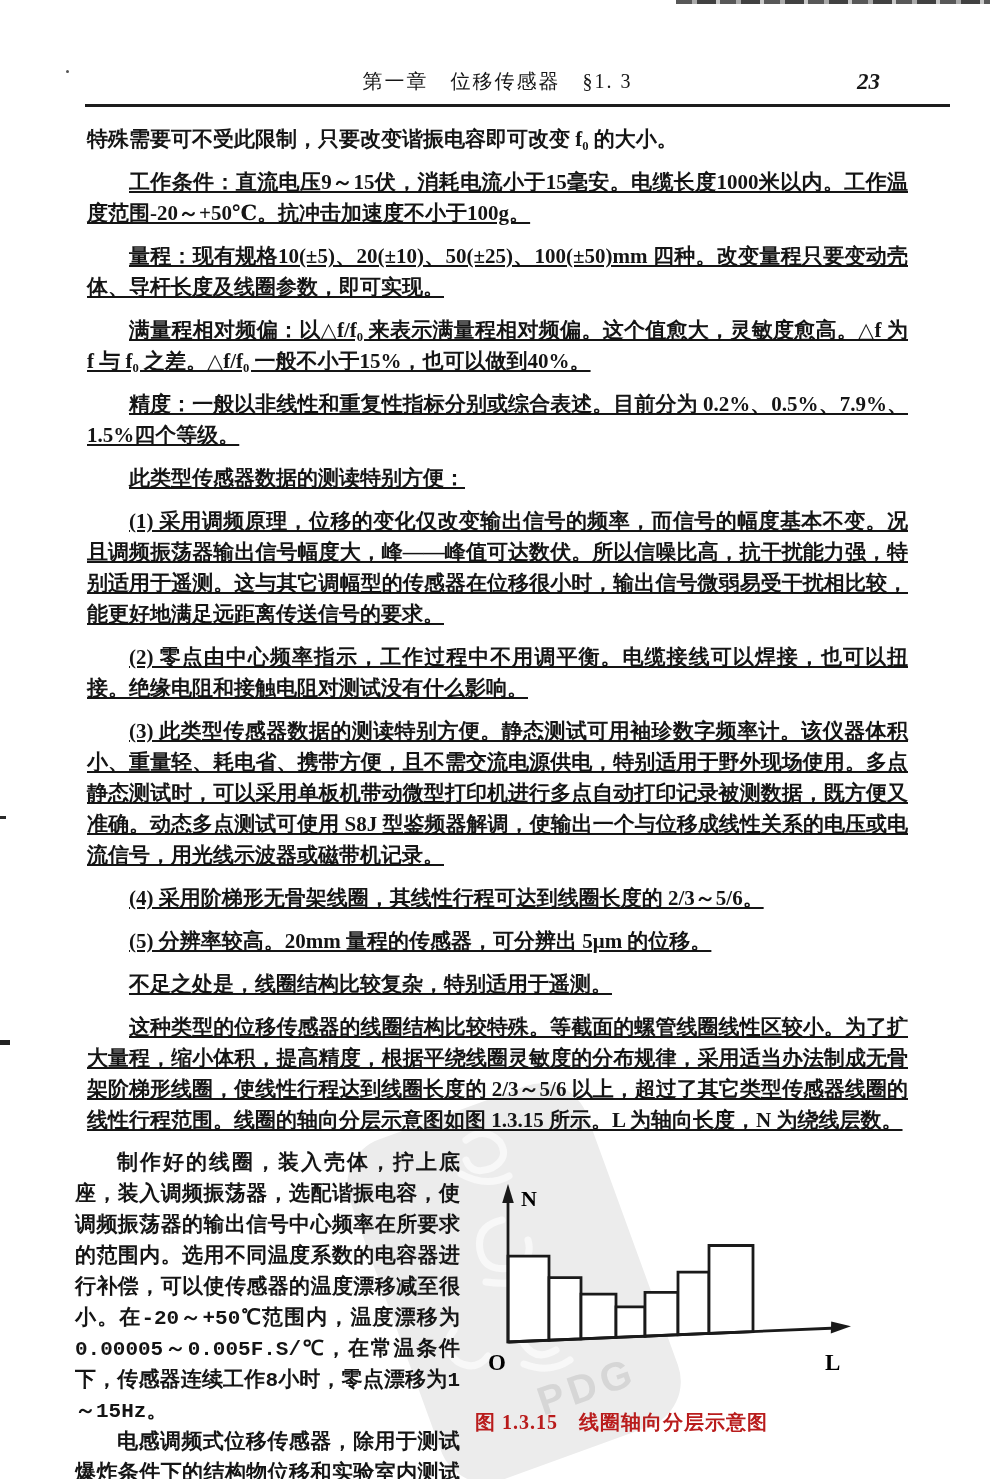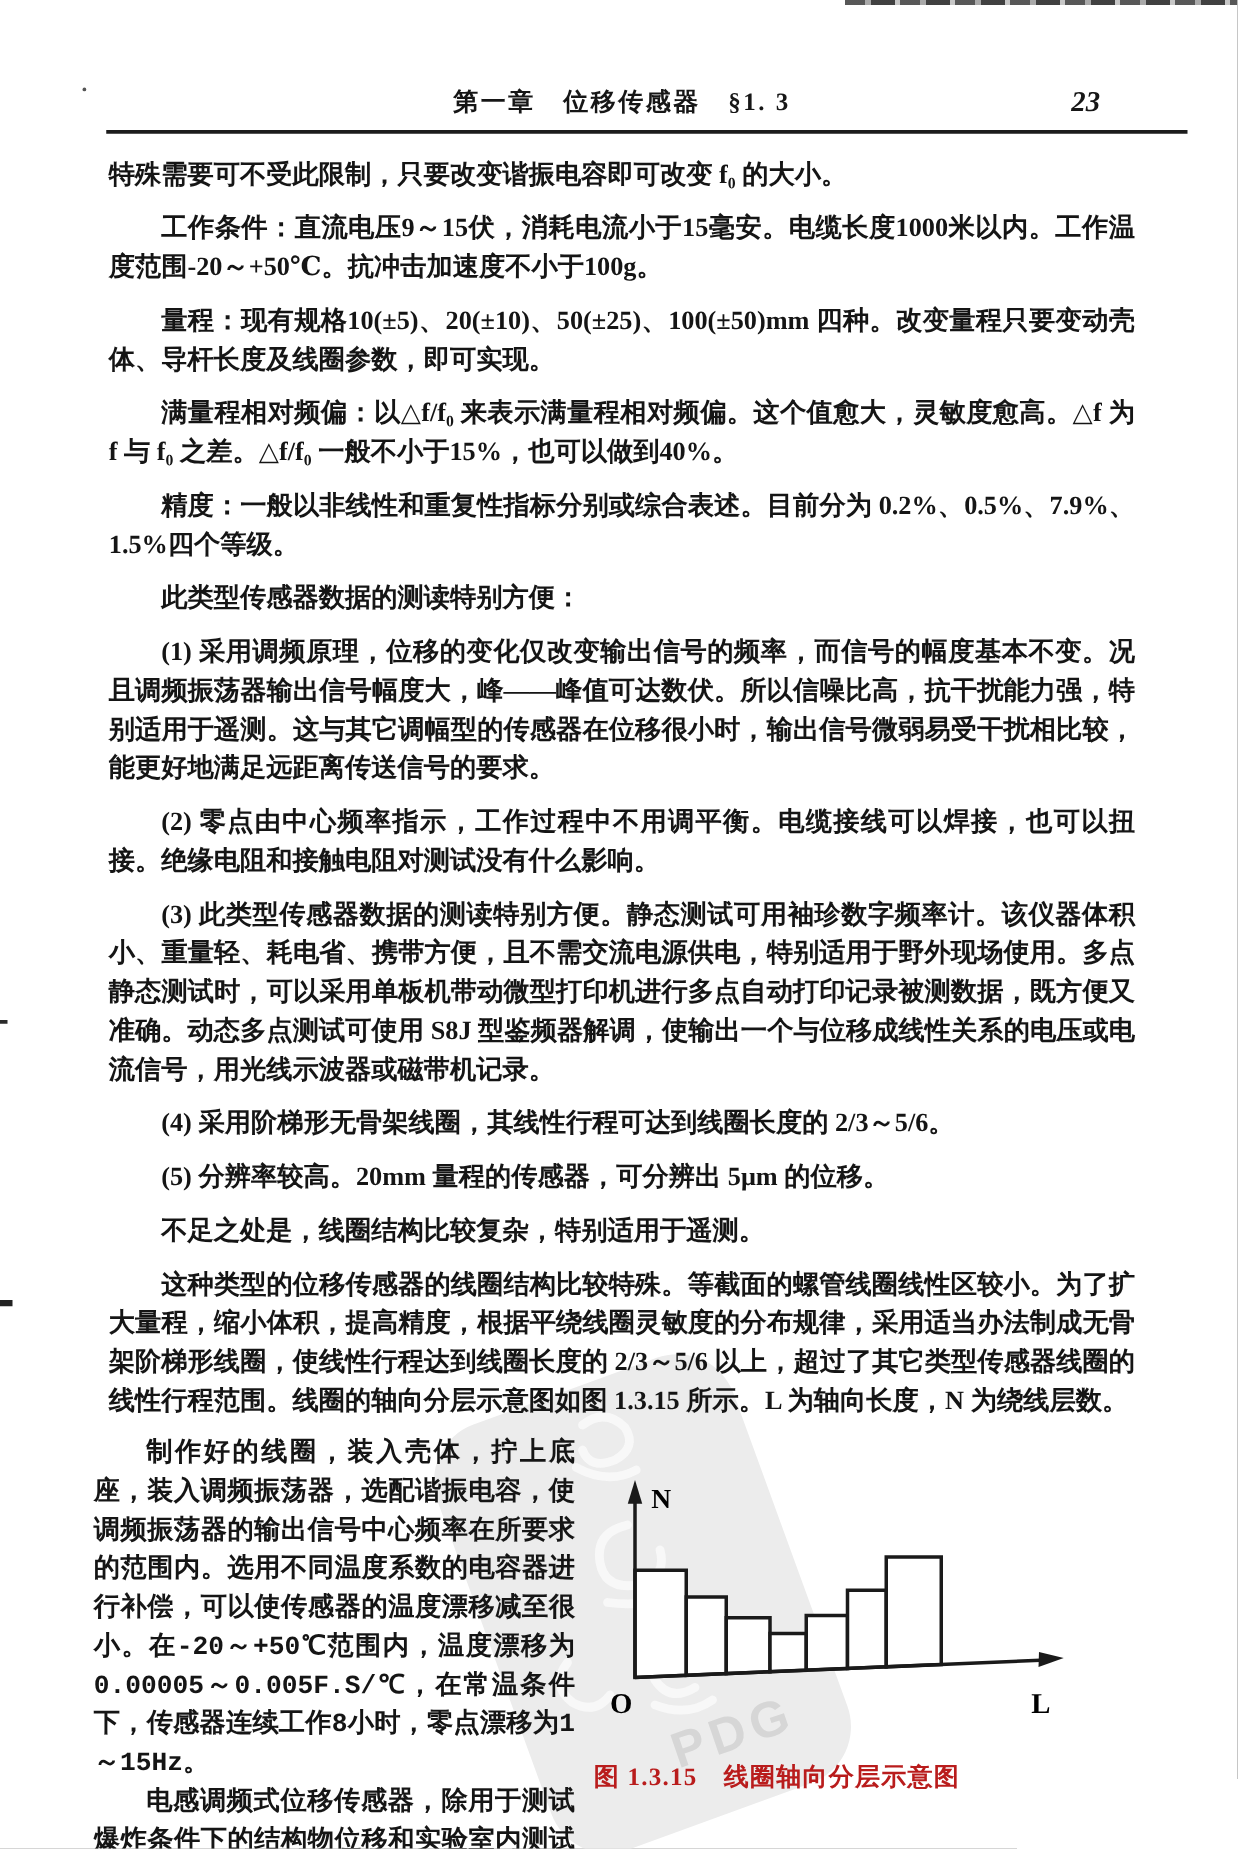--- a/index.html
+++ b/index.html
@@ -33,33 +33,33 @@
     position:absolute;left:148px;top:262px;
     font-family:"Liberation Sans","DejaVu Sans",sans-serif;
     font-size:40px;font-weight:bold;letter-spacing:5px;color:#d6d6d6;
     transform:rotate(-19deg);
   }
 
   
   .header{position:absolute;left:75px;top:68px;width:845px;height:30px;z-index:2;}
   .chapter-title{
     position:absolute;left:0;right:0;text-align:center;
-    font-size:20px;font-weight:bold;letter-spacing:2px;color:#161616;
+    font-size:20px;font-weight:normal;letter-spacing:2px;color:#161616;
   }
   .page-number{position:absolute;right:40px;top:1px;font-size:23px;font-weight:bold;color:#161616;font-style:italic;}
   .header-rule{position:absolute;left:85px;top:104px;width:865px;height:3px;background:#1c1c1c;z-index:2;}
 
   
   .content{
     position:absolute;left:75px;top:112px;width:845px;z-index:1;
     font-size:21px;line-height:31px;font-weight:600;
     text-align:justify;text-justify:inter-character;
   }
   .content p{margin:12px;}
-  .content p.ind{text-indent:2em;}
+  .content p.ind{text-indent:2em;text-decoration:underline;}
 
   .twocol{display:flex;margin-top:1px;}
   .col-text{width:385px;}
   .col-text p{margin:0;text-indent:2em;font-family:Liberation Mono, monospace;}
   .col-fig{width:445px;margin-left:15px;padding-top:34px;}
   .fig-caption{
     text-align:left;font-size:20px;font-weight:bold;letter-spacing:1px;
     margin-top:4px;color:#b91c1c;
   }
   svg text{font-family:"Liberation Serif","DejaVu Serif",serif;font-weight:bold;}

